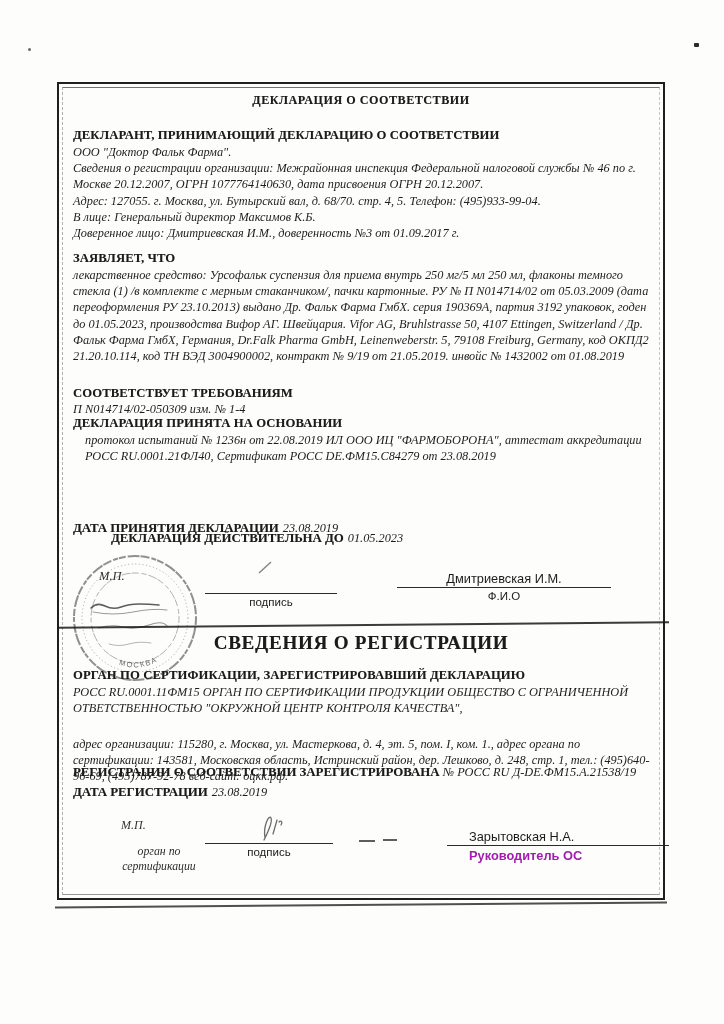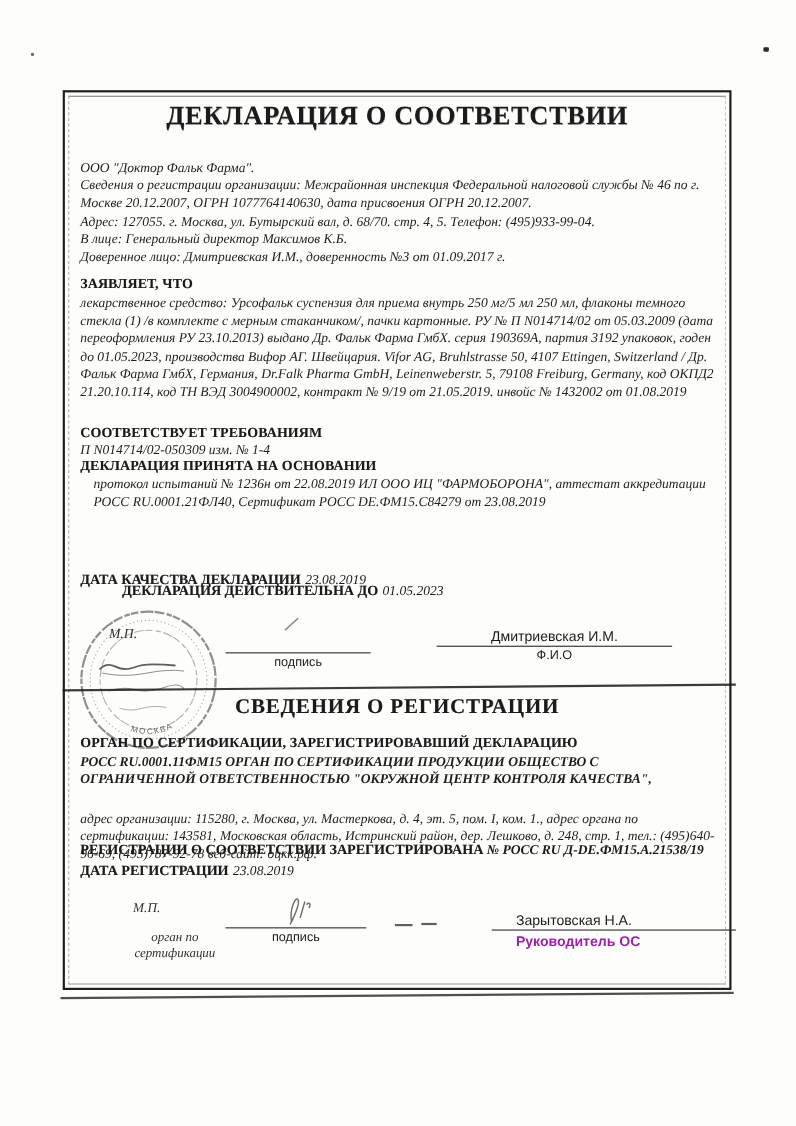--- a/index.html
+++ b/index.html
@@ -31,31 +31,31 @@
   }
   .bottom-skew {
     position:absolute; left:55px; top:904px; width:612px; height:0;
     border-top:2px solid rgba(20,20,20,.75);
     transform:rotate(-0.45deg);
   }
 
   .abs { position:absolute; }
   .doc-title {
     left:0; right:0; top:9px; text-align:center;
-    font-size:24px; font-weight:bold; letter-spacing:.6px;
+    font-size:12px; font-weight:bold; letter-spacing:.6px;
     text-shadow:.3px .3px 0 rgba(0,0,0,.4);
   }
   .h {
     font-size:12.6px; font-weight:bold; letter-spacing:.15px;
     text-shadow:.25px .25px 0 rgba(0,0,0,.35);
   }
   .body-it {
     font-size:12.3px; font-style:italic; line-height:16.2px; color:#1e1e1e;
   }
-  .bi { font-weight:bold; font-style:italic; }
+  .bi { font-weight:normal; font-style:italic; }
   .kv-label { font-size:12.8px; font-weight:bold; text-shadow:.25px .25px 0 rgba(0,0,0,.35); }
   .kv-value { font-size:12.3px; font-style:italic; }
 
   .pos-declarant-h { left:14px; right:12px; top:44px; }
   .pos-declarant-t { left:14px; right:12px; top:60px; }
   .pos-declares-h  { left:14px; top:167px; }
   .pos-declares-t  { left:14px; right:12px; top:183px; }
   .pos-complies-h  { left:14px; top:302px; }
   .pos-complies-t  { left:14px; right:12px; top:317px; }
   .pos-basis-h     { left:14px; top:332px; }
@@ -116,39 +116,40 @@
 <body>
 
 <span class="dot dot-left"></span>
 <span class="dot dot-right"></span>
 
 <div class="doc">
   <div class="doc-inner-border"></div>
 
   <div class="abs doc-title">ДЕКЛАРАЦИЯ О СООТВЕТСТВИИ</div>
 
+  <div class="abs h pos-declarant-h">ДЕКЛАРАНТ, ПРИНИМАЮЩИЙ ДЕКЛАРАЦИЮ О СООТВЕТСТВИИ</div>
   <div class="abs body-it pos-declarant-t">
     <div>ООО "Доктор Фальк Фарма".</div>
     <div>Сведения о регистрации организации: Межрайонная инспекция Федеральной налоговой службы № 46 по г. Москве 20.12.2007, ОГРН 1077764140630, дата присвоения ОГРН 20.12.2007.</div>
     <div>Адрес: 127055. г. Москва, ул. Бутырский вал, д. 68/70. стр. 4, 5. Телефон: (495)933-99-04.</div>
     <div>В лице: Генеральный директор Максимов К.Б.</div>
     <div>Доверенное лицо: Дмитриевская И.М., доверенность №3 от 01.09.2017 г.</div>
   </div>
 
   <div class="abs h pos-declares-h">ЗАЯВЛЯЕТ, ЧТО</div>
   <div class="abs body-it pos-declares-t">лекарственное средство: Урсофальк суспензия для приема внутрь 250 мг/5 мл 250 мл, флаконы темного стекла (1) /в комплекте с мерным стаканчиком/, пачки картонные. РУ № П N014714/02 от 05.03.2009 (дата переоформления РУ 23.10.2013) выдано Др. Фальк Фарма ГмбХ. серия 190369А, партия 3192 упаковок, годен до 01.05.2023, производства Вифор АГ. Швейцария. Vifor AG, Bruhlstrasse 50, 4107 Ettingen, Switzerland / Др. Фальк Фарма ГмбХ, Германия, Dr.Falk Pharma GmbH, Leinenweberstr. 5, 79108 Freiburg, Germany, код ОКПД2 21.20.10.114, код ТН ВЭД 3004900002, контракт № 9/19 от 21.05.2019. инвойс № 1432002 от 01.08.2019</div>
 
   <div class="abs h pos-complies-h">СООТВЕТСТВУЕТ ТРЕБОВАНИЯМ</div>
   <div class="abs body-it pos-complies-t">П N014714/02-050309 изм. № 1-4</div>
 
   <div class="abs h pos-basis-h">ДЕКЛАРАЦИЯ ПРИНЯТА НА ОСНОВАНИИ</div>
   <div class="abs body-it pos-basis-t">протокол испытаний № 1236н от 22.08.2019 ИЛ ООО ИЦ "ФАРМОБОРОНА", аттестат аккредитации РОСС RU.0001.21ФЛ40, Сертификат РОСС DE.ФМ15.С84279 от 23.08.2019</div>
 
   <div class="abs pos-date1">
-    <span class="kv-label">ДАТА КАЧЕСТВА ДЕКЛАРАЦИИ</span>
+    <span class="kv-label">ДАТА ПРИНЯТИЯ ДЕКЛАРАЦИИ</span>
     <span class="kv-value">23.08.2019</span>
   </div>
   <div class="abs pos-date2">
     <span class="kv-label">ДЕКЛАРАЦИЯ ДЕЙСТВИТЕЛЬНА ДО</span>
     <span class="kv-value">01.05.2023</span>
   </div>
 
   <div class="abs stamp-wrap">
     <svg width="132" height="136" viewBox="0 0 132 136" xmlns="http://www.w3.org/2000/svg">
       <g fill="none" stroke="rgba(55,55,55,0.55)">

